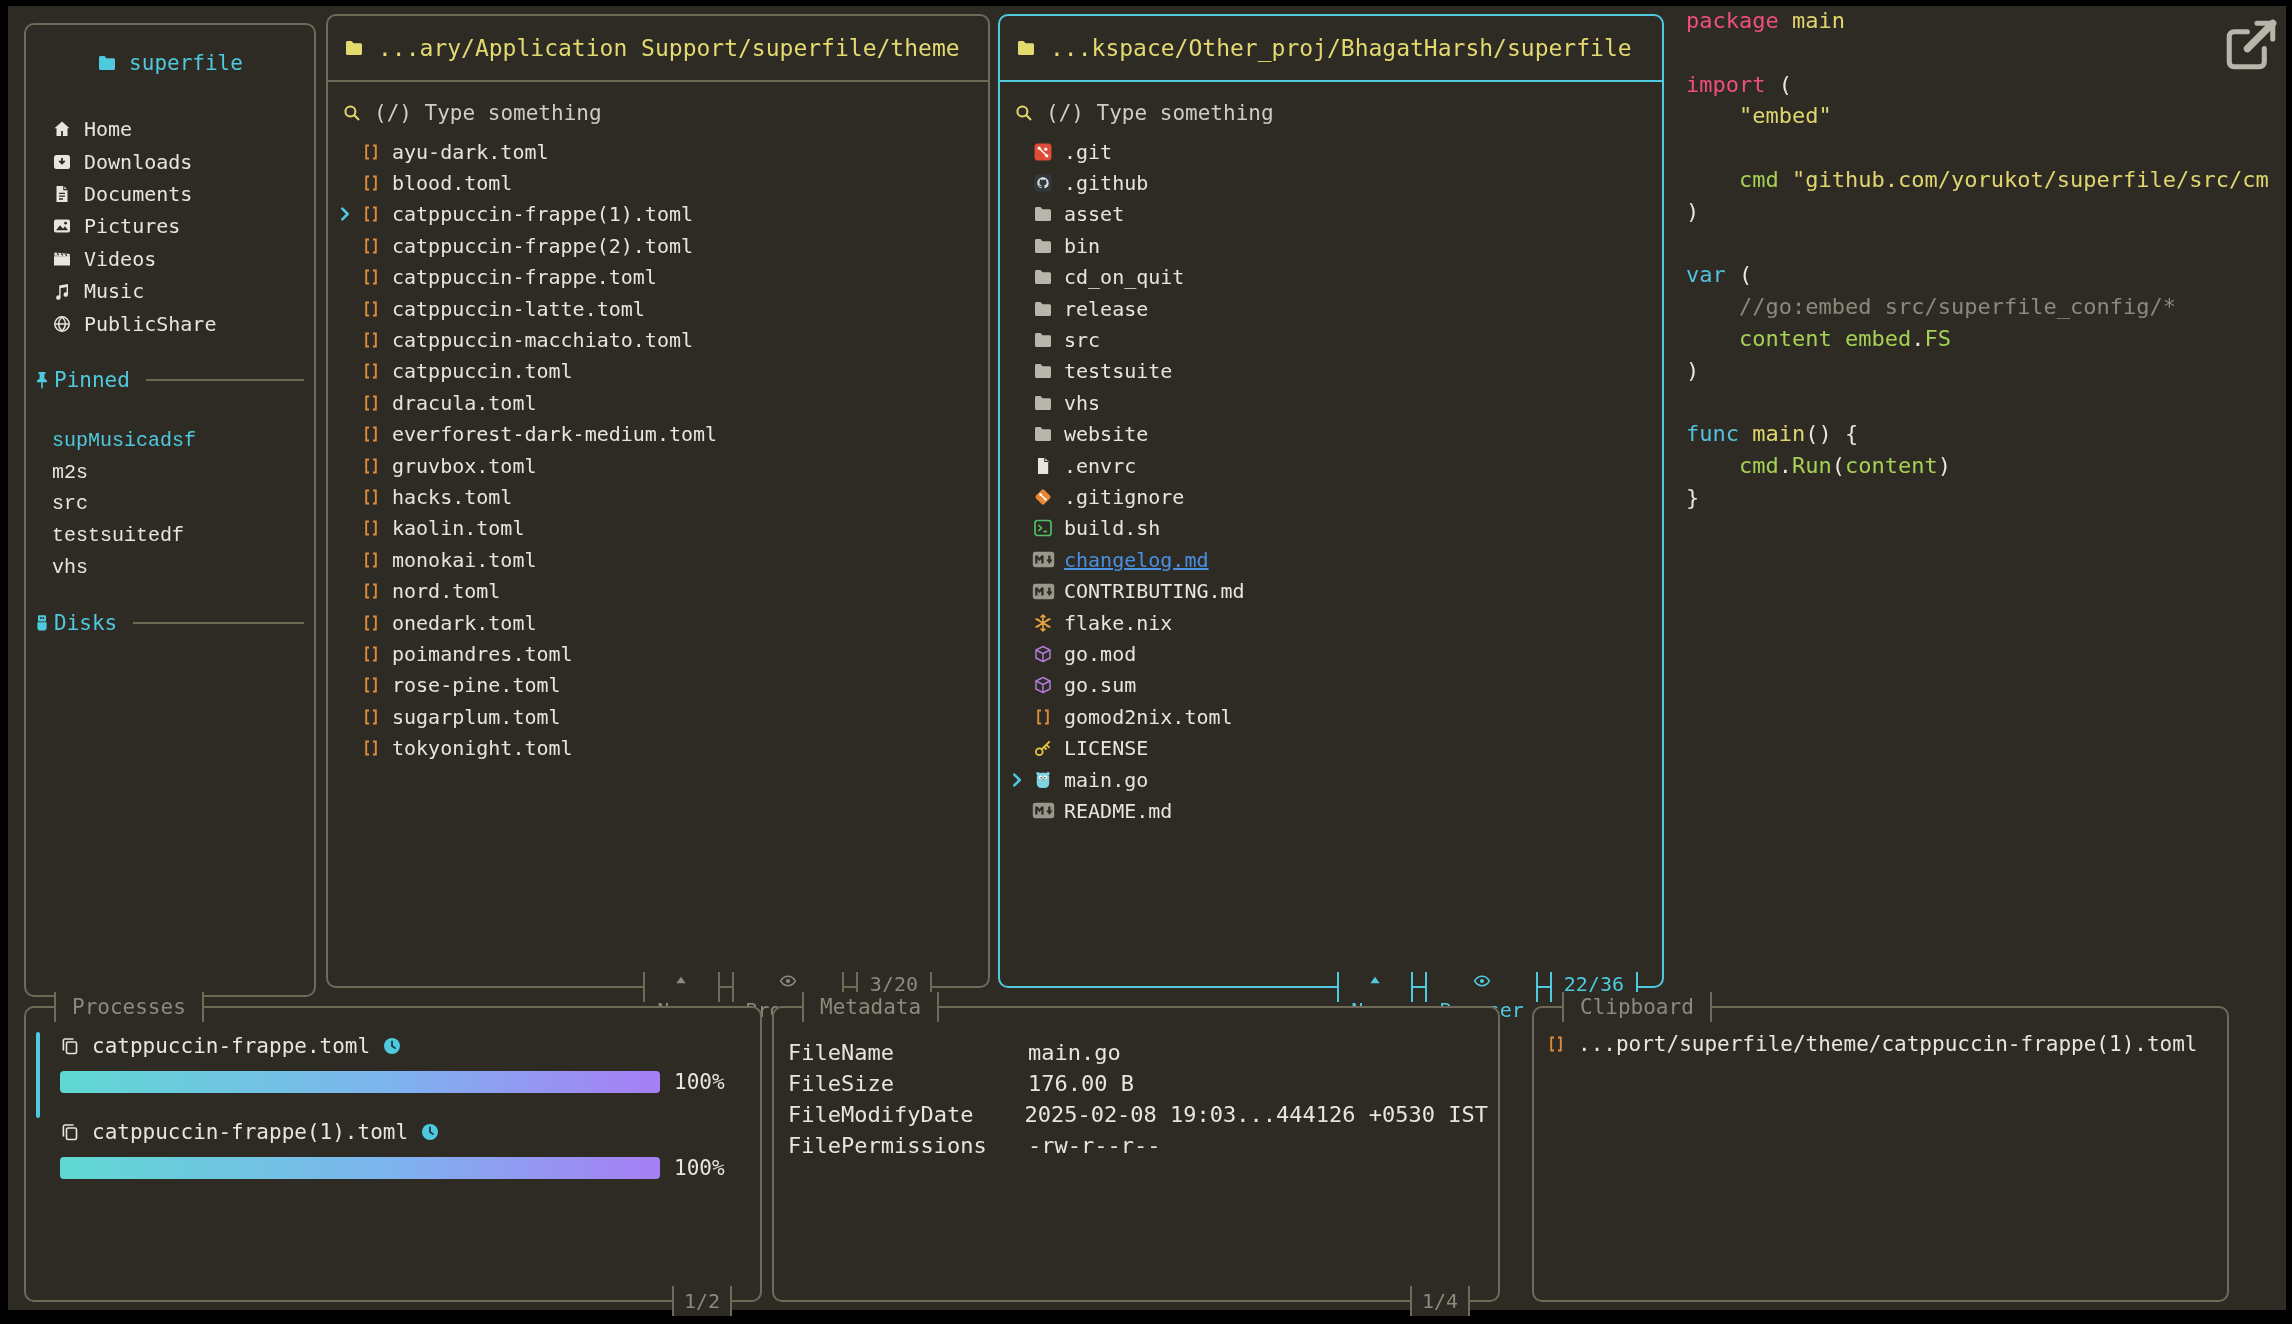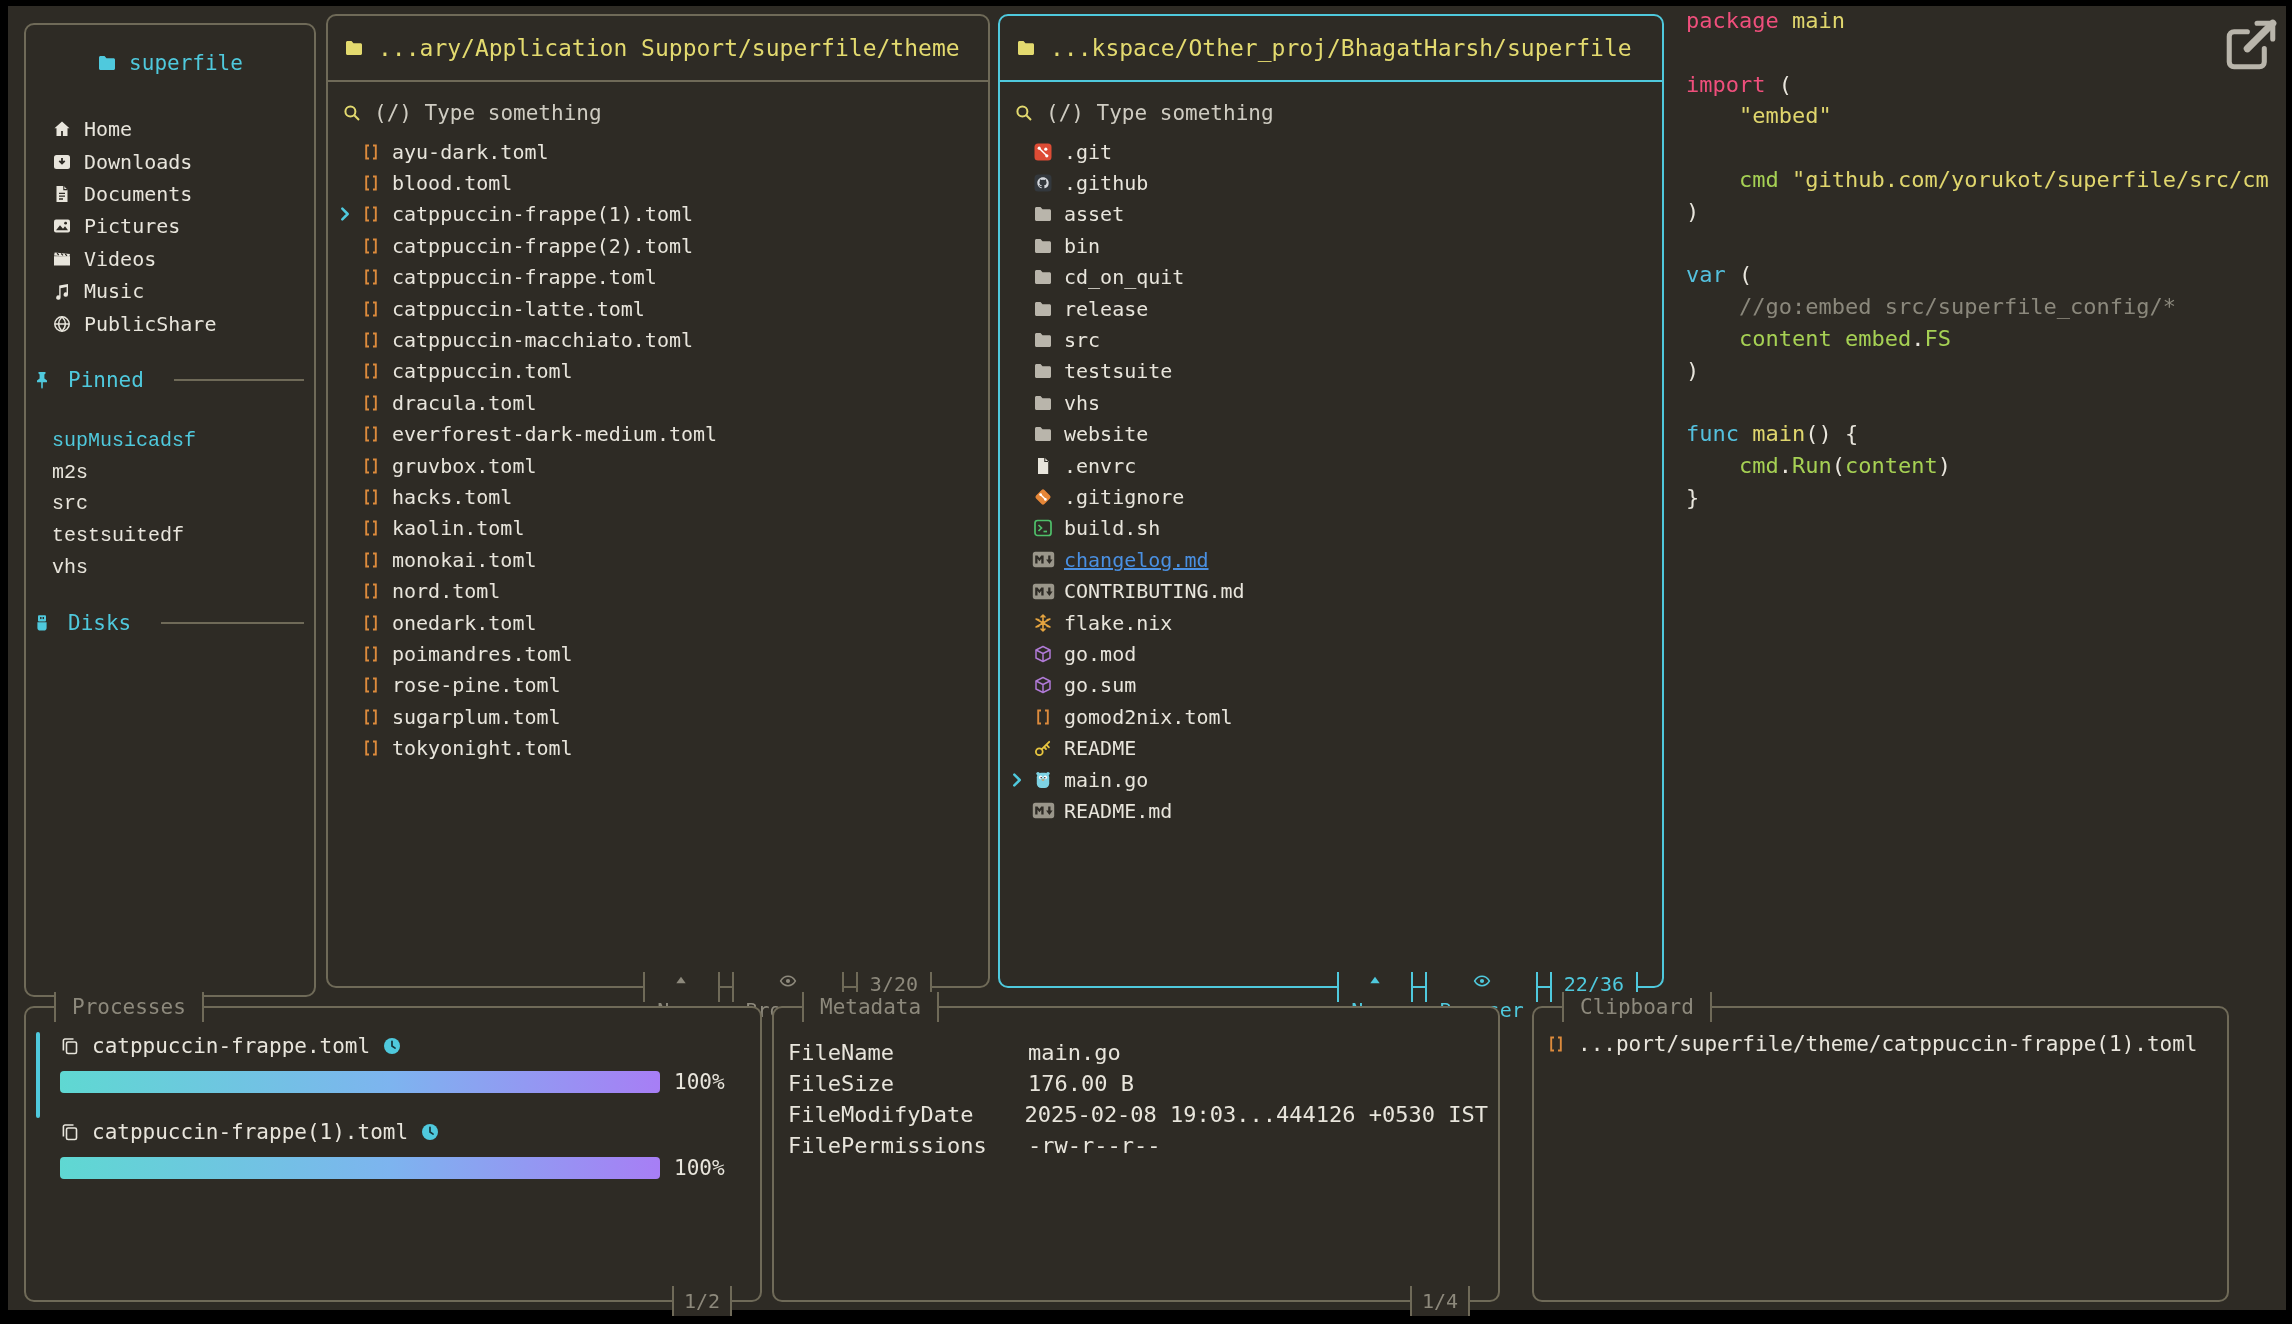--- a/index.html
+++ b/index.html
@@ -10,21 +10,21 @@
   body{margin:0;background:#000;font-family:"DejaVu Sans Mono",monospace;color:var(--fg);}
   .screen{position:relative;width:2292px;height:1324px;background:#000;overflow:hidden;}
   .term{position:absolute;left:8px;top:6px;right:6px;bottom:14px;background:var(--bg);}
   .panel{position:absolute;border:2px solid var(--border);border-radius:10px;background:var(--bg);}
   .panel.active{border-color:var(--cyan);}
   
   #sidebar{left:24px;top:23px;width:292px;height:974px;}
   .sb-title{margin-top:26px;display:flex;align-items:center;justify-content:center;gap:12px;color:var(--cyan);font-size:21px;}
   .side-nav{margin-top:38px;}
   .side-item{display:flex;align-items:center;height:32.4px;padding-left:26px;font-size:20px;gap:12px;}
-  .sec-head{display:flex;align-items:center;margin:28px 10px 0 6px;color:var(--cyan);font-size:21px;gap:16px;}
+  .sec-head{display:flex;align-items:center;margin:28px 10px 0 6px;color:var(--cyan);font-size:21px;gap:2px;}
   .sec-head .rule{flex:1;border-top:2px solid var(--border);margin-left:14px;}
   .pin-list{margin-top:33px;}
   .pin-item{display:flex;align-items:center;height:31.7px;padding-left:26px;font-size:20px;color:var(--fg);font-family:Liberation Mono, monospace;}
   .pin-item.active{color:var(--cyan);}
   
   #panel-theme{left:326px;top:14px;width:664px;height:974px;}
   #panel-superfile{left:998px;top:14px;width:666px;height:974px;}
   .p-head{height:66px;display:flex;align-items:center;gap:14px;padding:0 16px;border-bottom:2px solid var(--border);color:var(--yellow);font-size:23px;white-space:nowrap;overflow:hidden;}
   .panel.active .p-head{border-bottom-color:var(--cyan);}
   .search{display:flex;align-items:center;gap:12px;margin:16px 14px 0;height:30px;color:#cfccc2;font-size:21px;}
@@ -709,21 +709,21 @@
         <div class="frow">
           <span class="cur"></span>
           <span class="fic">
             <span class="ico ic-key-icon">
               <svg viewBox="0 0 20 20" fill="none" stroke="currentColor" stroke-width="1.8" stroke-linecap="round">
                 <circle cx="6.3" cy="13.7" r="3.4"></circle>
                 <path d="m8.8 11.2 7.4-7.4M13.3 6.7l2.6 2.6M11 9l2 2"></path>
               </svg>
             </span>
           </span>
-          <span class="fname">README</span>
+          <span class="fname">LICENSE</span>
         </div>
         <div class="frow">
           <span class="cur">
             <span class="ico sm">
               <svg viewBox="0 0 20 20" fill="none" stroke="currentColor" stroke-width="2.8" stroke-linecap="round" stroke-linejoin="round">
                 <path d="m7 4 6 6-6 6"></path>
               </svg>
             </span>
           </span>
           <span class="fic">

